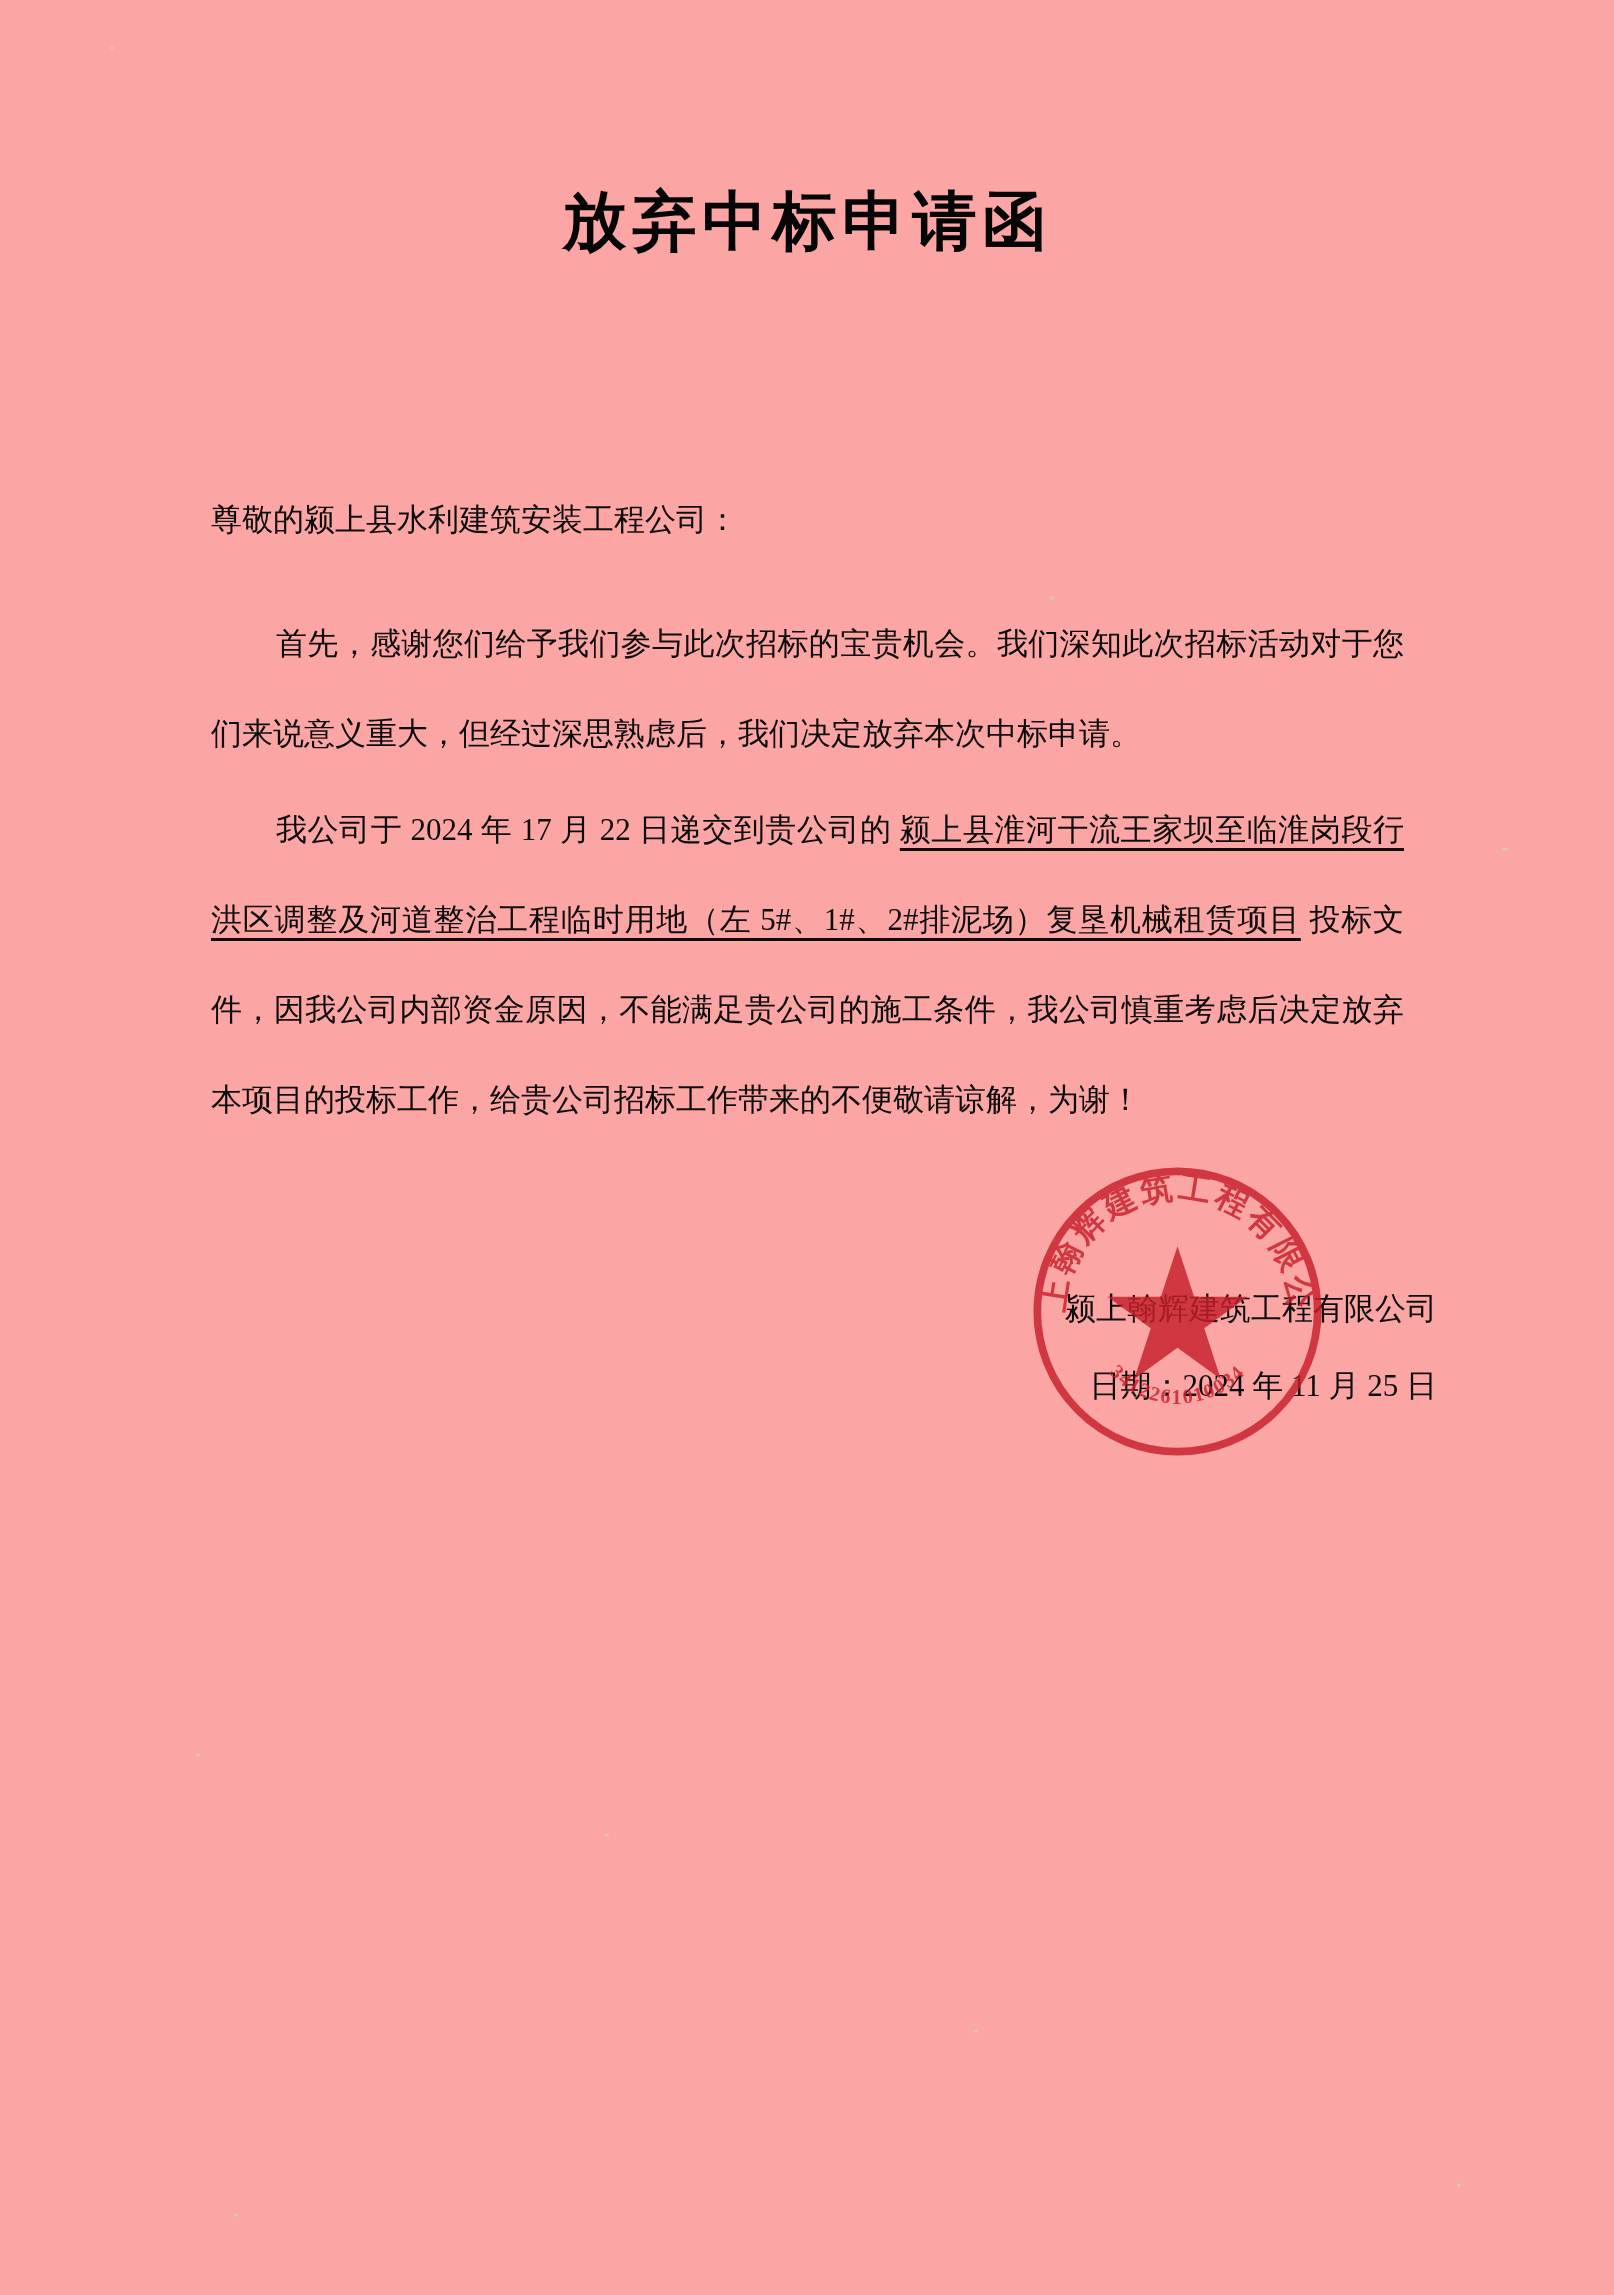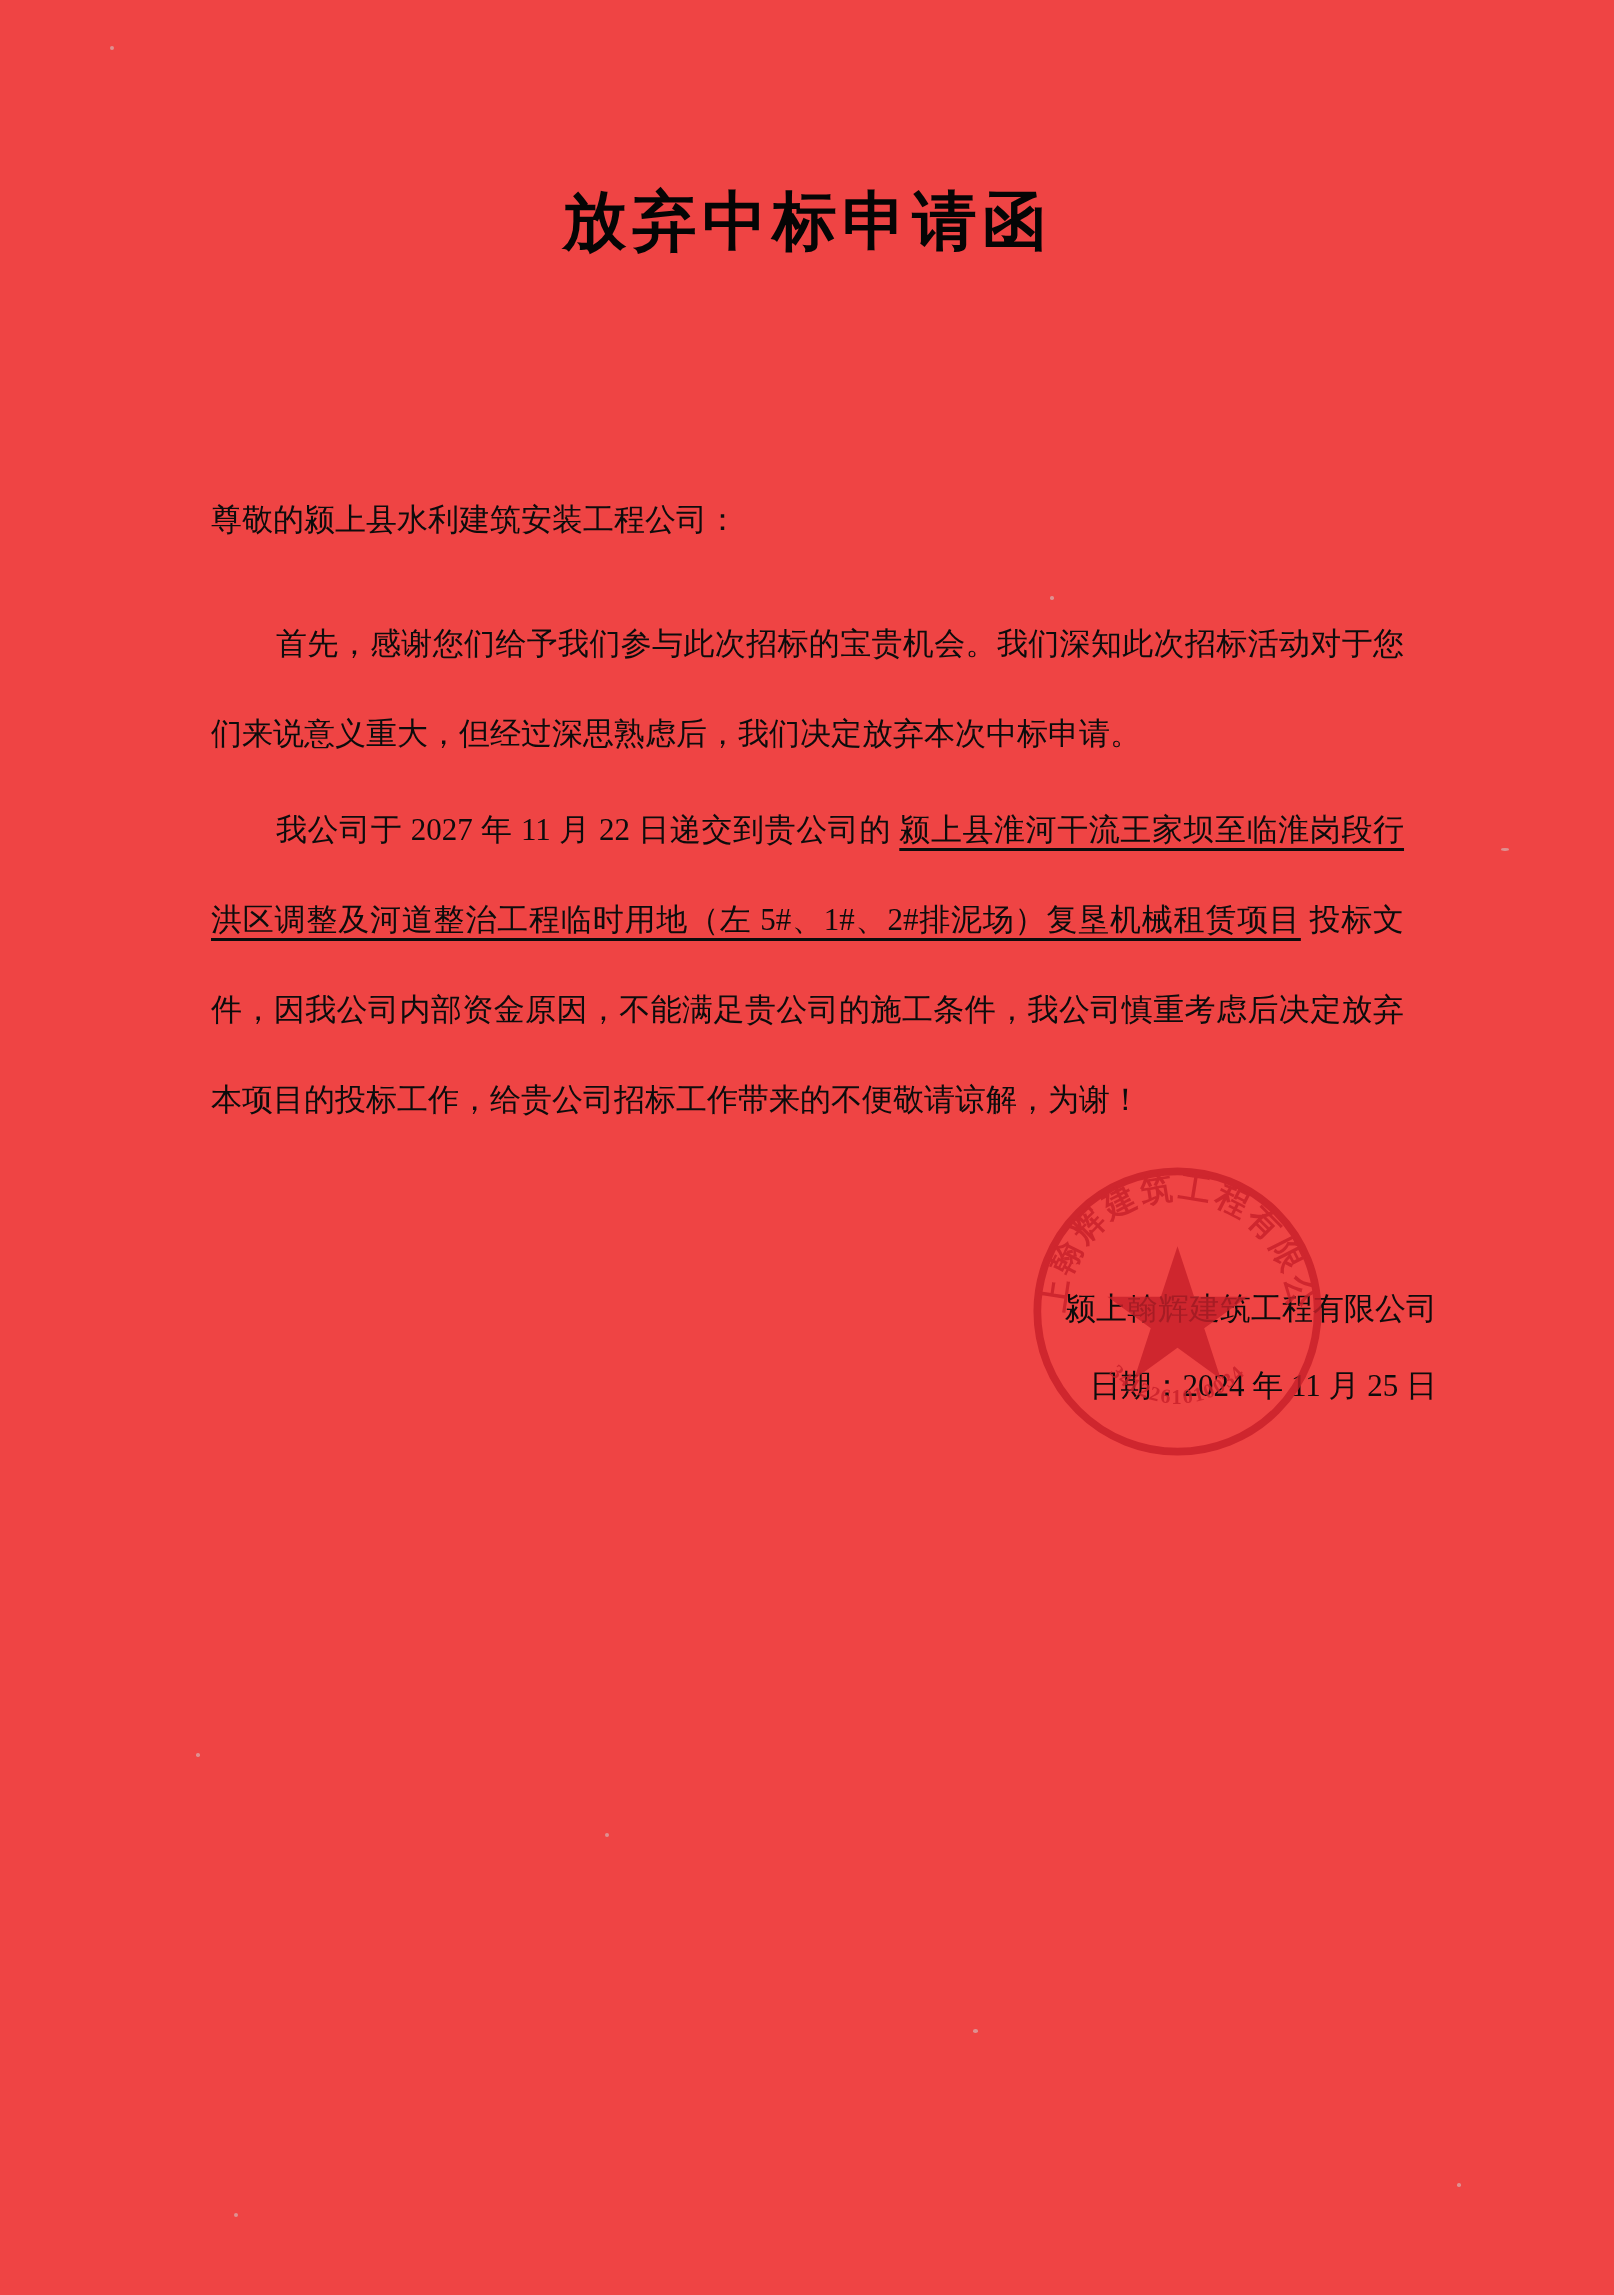--- a/index.html
+++ b/index.html
@@ -8,21 +8,21 @@
     background: #ffffff;
   }
   body {
     font-family: "Liberation Serif", "DejaVu Serif", serif;
     color: #111;
   }
   .page {
     position: relative;
     width: 1615px;
     height: 2295px;
-    background: #ef4444;
+    background: #fca5a5;
     overflow: hidden;
   }
   
   .speck {
     position: absolute;
     background: #cfcfcf;
     border-radius: 50%;
     opacity: .55;
   }
   .doc-title {
@@ -104,21 +104,21 @@
   <div class="speck" style="left:234px;top:2213px;width:4.2px;height:4.2px;"></div>
   <div class="speck" style="left:1457px;top:2183px;width:3.6px;height:3.6px;"></div>
 
   <div class="doc-title">放弃中标申请函</div>
 
   <div class="body-block">
     <p class="salutation">尊敬的颍上县水利建筑安装工程公司：</p>
 
     <p class="para indent">首先，感谢您们给予我们参与此次招标的宝贵机会。我们深知此次招标活动对于您们来说意义重大，但经过深思熟虑后，我们决定放弃本次中标申请。</p>
 
-    <p class="para indent"><span>我公司于 2027 年 11 月 22 日递交到贵公司的 </span><span class="u">颍上县淮河干流王家坝至临淮岗段行洪区调整及河道整治工程临时用地（左 5#、1#、2#排泥场）复垦机械租赁项目</span><span> 投标文件，因我公司内部资金原因，不能满足贵公司的施工条件，我公司慎重考虑后决定放弃本项目的投标工作，给贵公司招标工作带来的不便敬请谅解，为谢！</span></p>
+    <p class="para indent"><span>我公司于 2024 年 17 月 22 日递交到贵公司的 </span><span class="u">颍上县淮河干流王家坝至临淮岗段行洪区调整及河道整治工程临时用地（左 5#、1#、2#排泥场）复垦机械租赁项目</span><span> 投标文件，因我公司内部资金原因，不能满足贵公司的施工条件，我公司慎重考虑后决定放弃本项目的投标工作，给贵公司招标工作带来的不便敬请谅解，为谢！</span></p>
   </div>
 
   <div class="sign-block">
     <div class="sign-company">颍上翰辉建筑工程有限公司</div>
     <div class="sign-date">日期：2024 年 11 月 25 日</div>
   </div>
 
   <div class="seal">
     <svg width="297" height="297" viewBox="0 0 500 500" xmlns="http://www.w3.org/2000/svg">
       <defs>

